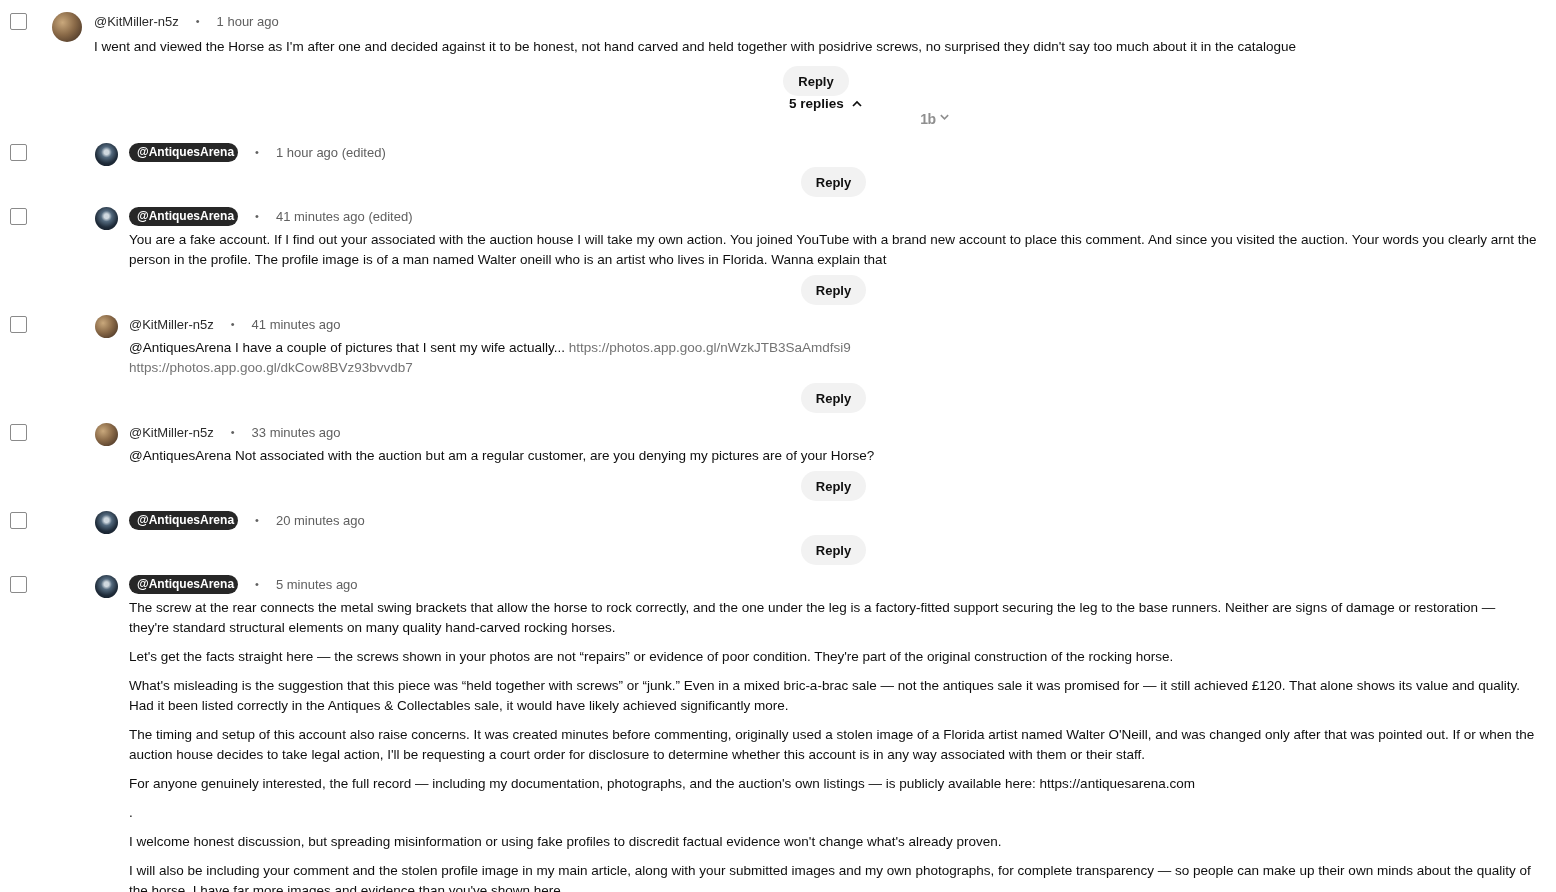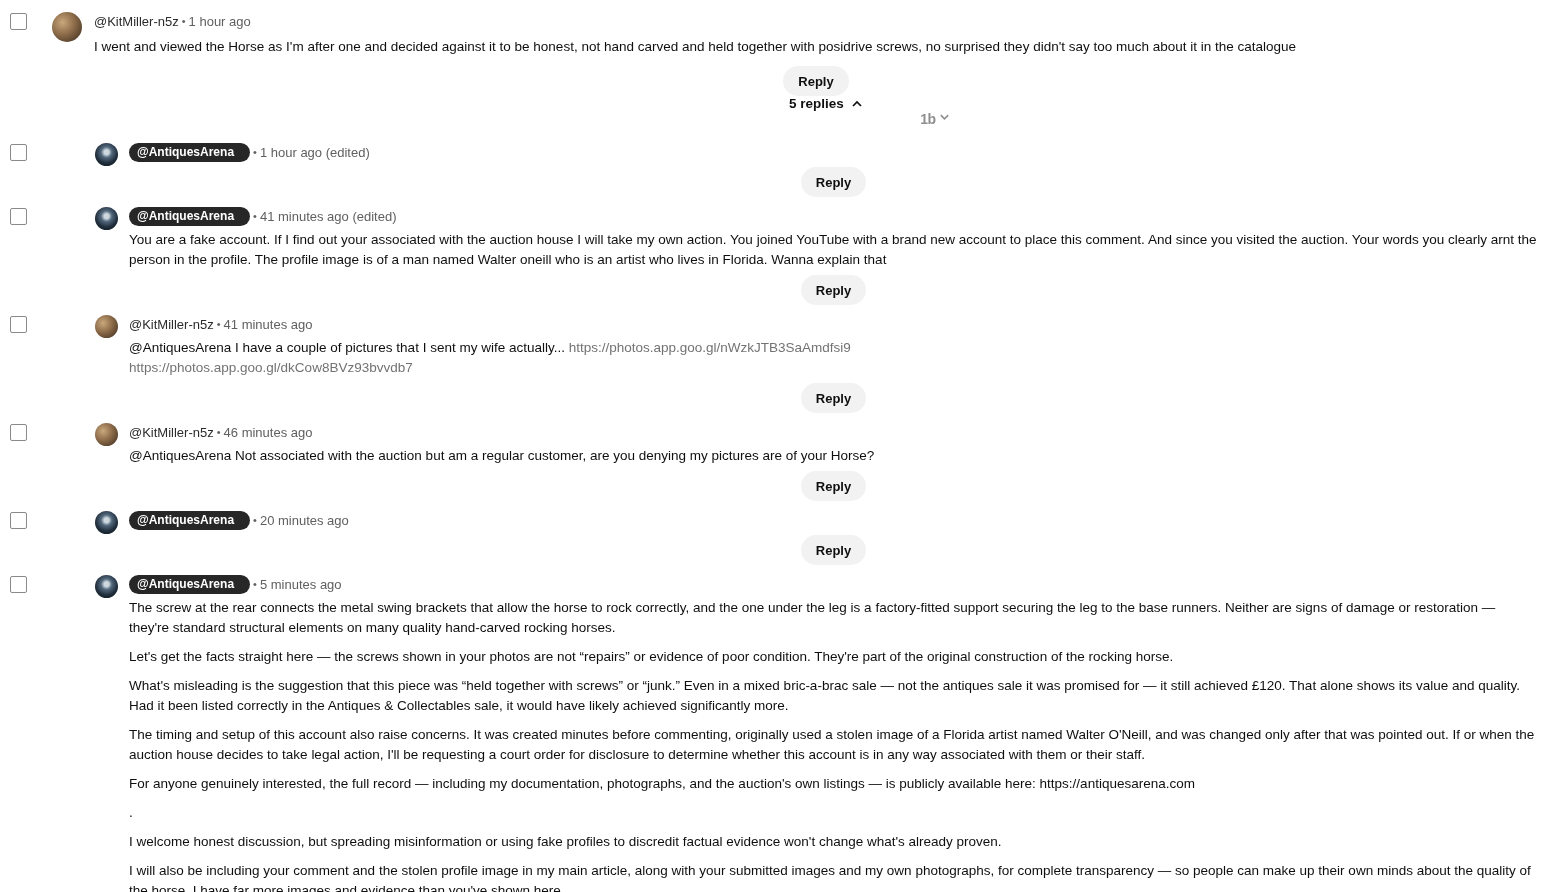--- a/index.html
+++ b/index.html
@@ -12,27 +12,27 @@
     width:15px;height:15px;border:1.6px solid #8a8a8a;border-radius:2px;
     background:#fff;flex:none;margin-top:3px;cursor:pointer;
   }
   .avatar{border-radius:50%;flex:none;}
   .avatar.lg{width:30px;height:30px;margin-left:25px;margin-top:2px;}
   .avatar.sm{width:23px;height:23px;margin-left:68px;margin-top:2px;}
   .av-kitmiller{background:radial-gradient(circle at 35% 35%,#c9a87c,#8a6a48 45%,#5d4530 75%,#473524);}
   .av-antiques{background:radial-gradient(circle at 50% 40%,#cfd8df 0 13%,#53697d 30%,#1f2c3a 62%,#10161f);}
   .content{margin-left:12px;flex:1;min-width:0;padding-right:18px;}
   .r-content{margin-left:11px;}
-  .hdr{display:flex;align-items:center;gap:3px;font-size:13px;line-height:19px;margin-top:2px;}
+  .hdr{display:flex;align-items:center;gap:17px;font-size:13px;line-height:19px;margin-top:2px;}
   .handle{color:#2b2b2b;cursor:pointer;}
   .dot{color:#606060;font-size:11px;}
   .time{color:#606060;}
   .owner-badge{
     background:#272727;color:#ffffff;font-size:12px;font-weight:700;
-    padding:2px 16px 3px 8px;border-radius:10px;line-height:14px;cursor:pointer;
+    padding:2px 4px 3px 8px;border-radius:10px;line-height:14px;cursor:pointer;
   }
   .body-text{font-size:13.5px;line-height:20px;margin-top:6px;}
   .r-body{margin-top:4px;}
   .r-body p{margin:0 0 9px 0;font-size:13.5px;line-height:20px;}
   .r-body p:last-child{margin-bottom:2px;}
   a.link{color:#737373;text-decoration:none;cursor:pointer;}
   .actions{display:flex;align-items:center;margin-top:9px;margin-bottom:12px;flex-direction:column;}
   .reply-btn{
     background:#f2f2f2;border:none;border-radius:16px;height:30px;padding:0 15px;
     font-size:13px;font-weight:600;color:#0f0f0f;font-family:"Liberation Sans",sans-serif;
@@ -142,21 +142,21 @@
   </div>
 
   <div class="row reply-row">
     <span class="checkbox"></span>
     <div class="avatar sm r-avatar av-kitmiller"></div>
     <div class="content r-content">
       <div class="hdr">
 
         <span class="handle plain-handle">@KitMiller-n5z</span>
         <span class="dot">•</span>
-        <span class="time">46 minutes ago</span>
+        <span class="time">33 minutes ago</span>
       </div>
       <div class="r-body">
           <p>@AntiquesArena Not associated with the auction but am a regular customer, are you denying my pictures are of your Horse?</p>
         </div>
       <div class="actions r-actions">
         <button class="reply-btn">Reply</button>
       </div>
     </div>
   </div>
 

